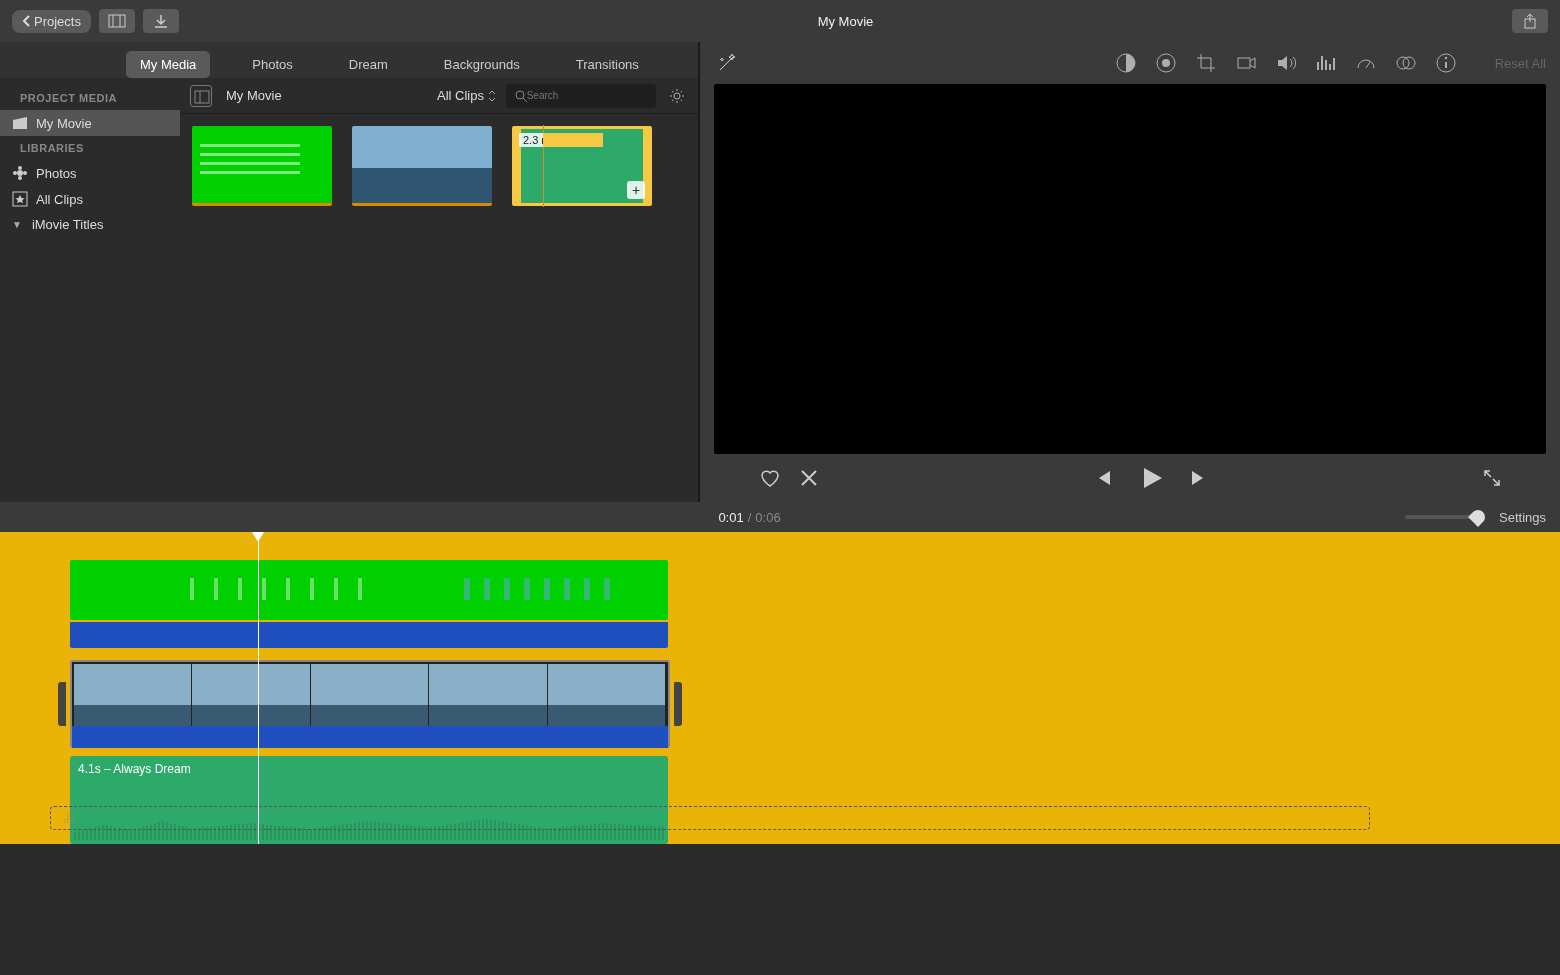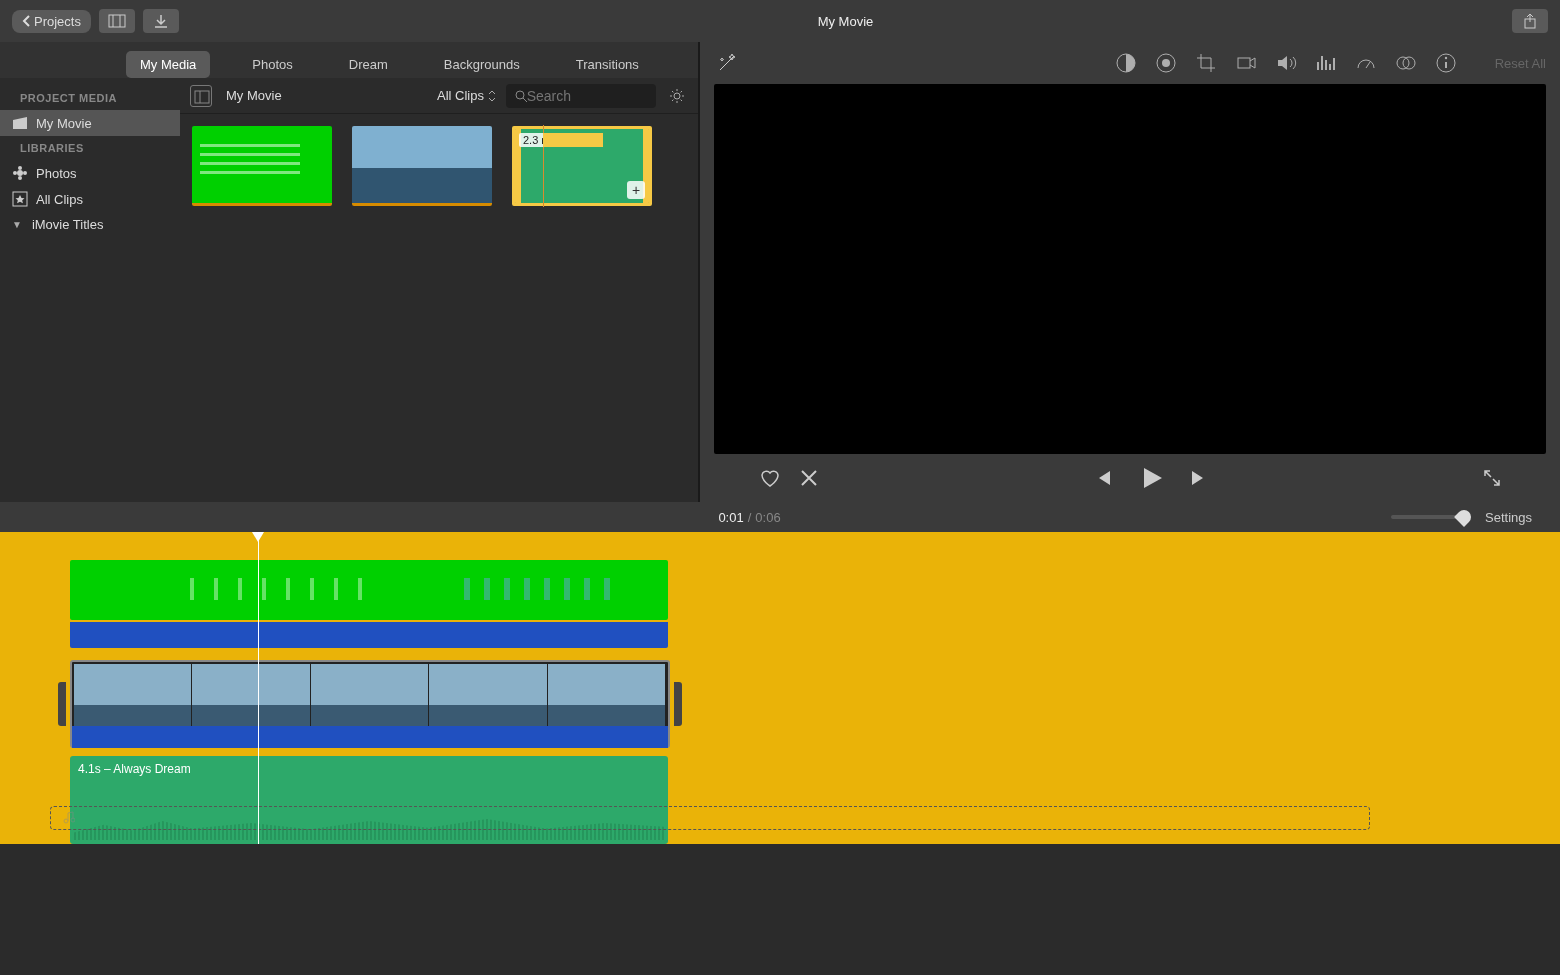--- a/index.html
+++ b/index.html
@@ -25,21 +25,21 @@
 .sb-item .ico { width: 16px; height: 16px; display: flex; align-items: center; justify-content: center; }
 .disclosure { font-size: 10px; color: #aaa; margin-right: 2px; }
 
 .browser { flex: 1; background: #2b2b2b; display: flex; flex-direction: column; }
 .browser-bar { height: 36px; display: flex; align-items: center; padding: 0 10px; gap: 10px; border-bottom: 1px solid #1f1f1f; }
 .panel-toggle { width: 22px; height: 22px; border: 1px solid #777; border-radius: 3px; cursor: pointer; }
 .event-name { color: #ddd; font-size: 13px; flex: 0 0 auto; margin-left: 4px; }
 .bar-spacer { flex: 1; }
 .clips-filter { font-size: 13px; color: #ddd; cursor: pointer; display: flex; align-items: center; gap: 4px; }
 .search-box { background: #1f1f1f; border-radius: 4px; height: 24px; display: flex; align-items: center; padding: 0 8px; width: 150px; }
-.search-box input { background: transparent; border: none; color: #ddd; font-size: 14px; width: 100%; outline: none; }
+.search-box input { background: transparent; border: none; color: #ddd; font-size: 10px; width: 100%; outline: none; }
 .gear-btn { width: 22px; height: 22px; cursor: pointer; display: flex; align-items: center; justify-content: center; }
 
 .clips-grid { flex: 1; padding: 12px; display: flex; gap: 20px; align-items: flex-start; }
 .clip-thumb { width: 140px; height: 80px; border-radius: 2px; position: relative; }
 .clip1 { background: #00d000; border-bottom: 3px solid #d68b00; }
 .clip1::after { content: ""; position: absolute; top: 18px; left: 8px; width: 100px; height: 30px; background: repeating-linear-gradient(0deg,#fff,#fff 3px,transparent 3px,transparent 9px); opacity: 0.5; }
 .clip2 { background: linear-gradient(to bottom,#7fb0d0 0%,#7fb0d0 55%,#305570 55%,#305570 100%); border-bottom: 3px solid #d68b00; }
 .clip3 { background: #2da96a; border: 3px solid #f6c945; position: relative; }
 .clip3 .dur-badge { position: absolute; top: 4px; left: 4px; background: rgba(255,255,255,0.85); color: #222; font-size: 11px; padding: 1px 4px; border-radius: 2px; }
 .clip3 .wave-strip { position: absolute; top: 4px; left: 28px; right: 6px; height: 14px; background: linear-gradient(to right,#f6c945,#f6c945 60%,#2da96a 60%); }
@@ -55,21 +55,21 @@
 .adjust-bar .spacer { flex: 1; }
 .adj-icon { width: 22px; height: 22px; cursor: pointer; opacity: 0.8; }
 .reset-btn { color: #666; font-size: 13px; margin-left: 20px; }
 
 .viewer { margin: 0 14px; background: #000; flex: 1; border-radius: 2px; }
 .play-bar { height: 48px; display: flex; align-items: center; padding: 0 50px; }
 .play-bar .spacer { flex: 1; }
 .play-icon { cursor: pointer; margin: 0 12px; }
 .fav-icon { cursor: pointer; margin: 0 8px; }
 
-.time-bar { height: 30px; background: #3a3a3a; display: flex; align-items: center; padding: 0 28px; }
+.time-bar { height: 30px; background: #3a3a3a; display: flex; align-items: center; padding: 0 14px; }
 .time-bar .spacer { flex: 1; }
 .time-cur { color: #eee; font-size: 13px; }
 .time-sep { color: #888; margin: 0 4px; font-size: 13px; }
 .time-dur { color: #888; font-size: 13px; }
 .zoom-slider { flex: 1; display: flex; justify-content: flex-end; align-items: center; padding-right: 14px; }
 .zoom-track { width: 80px; height: 4px; background: #555; border-radius: 2px; position: relative; }
 .zoom-thumb { position: absolute; right: 0; top: -5px; width: 14px; height: 14px; background: #ddd; border-radius: 7px 7px 0 0; transform: rotate(45deg); border-bottom-right-radius: 0; }
 .settings-btn { color: #ccc; font-size: 13px; cursor: pointer; }
 
 .timeline { flex: 1; background: #eab308; position: relative; padding: 28px 0 0 70px; overflow: hidden; }

